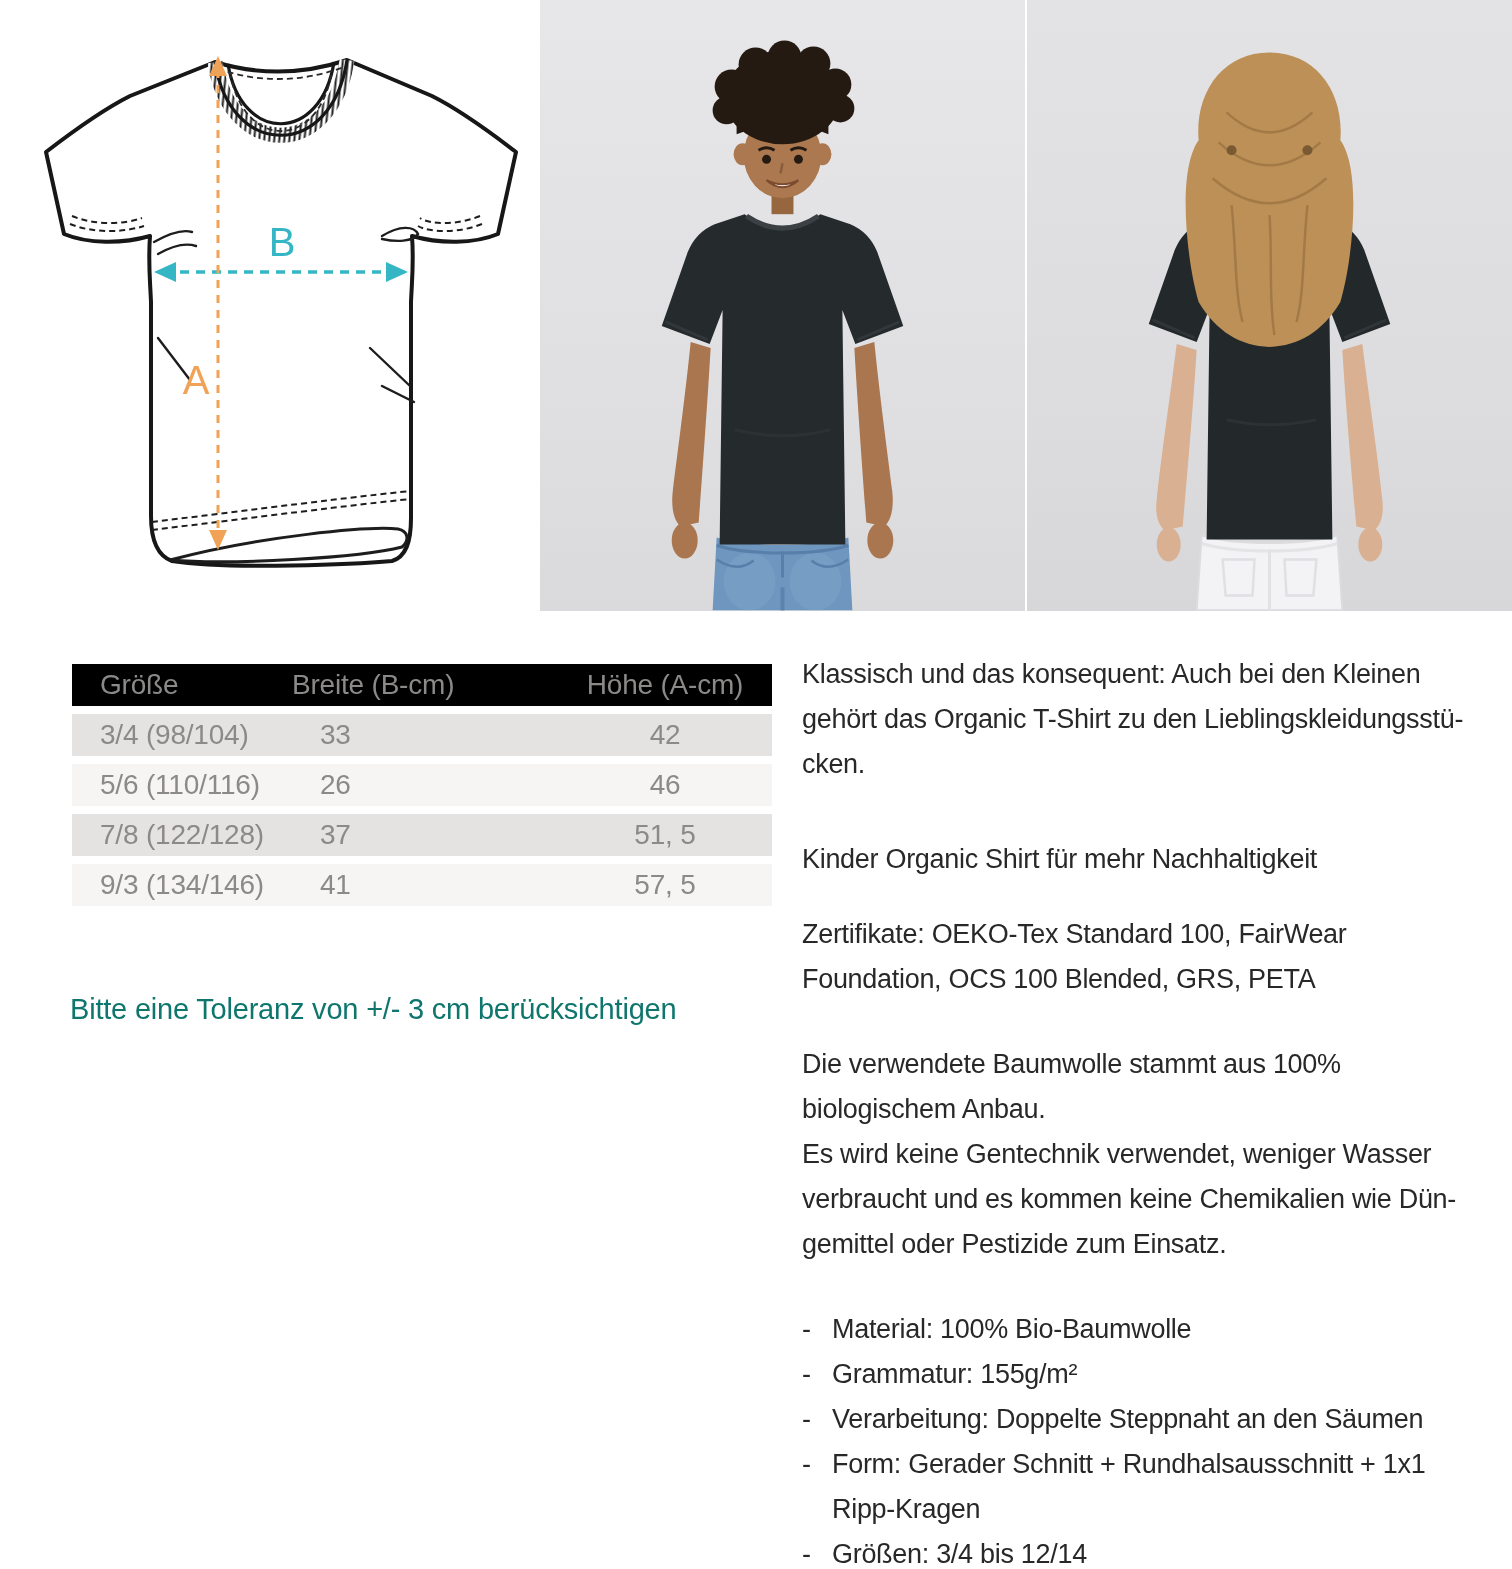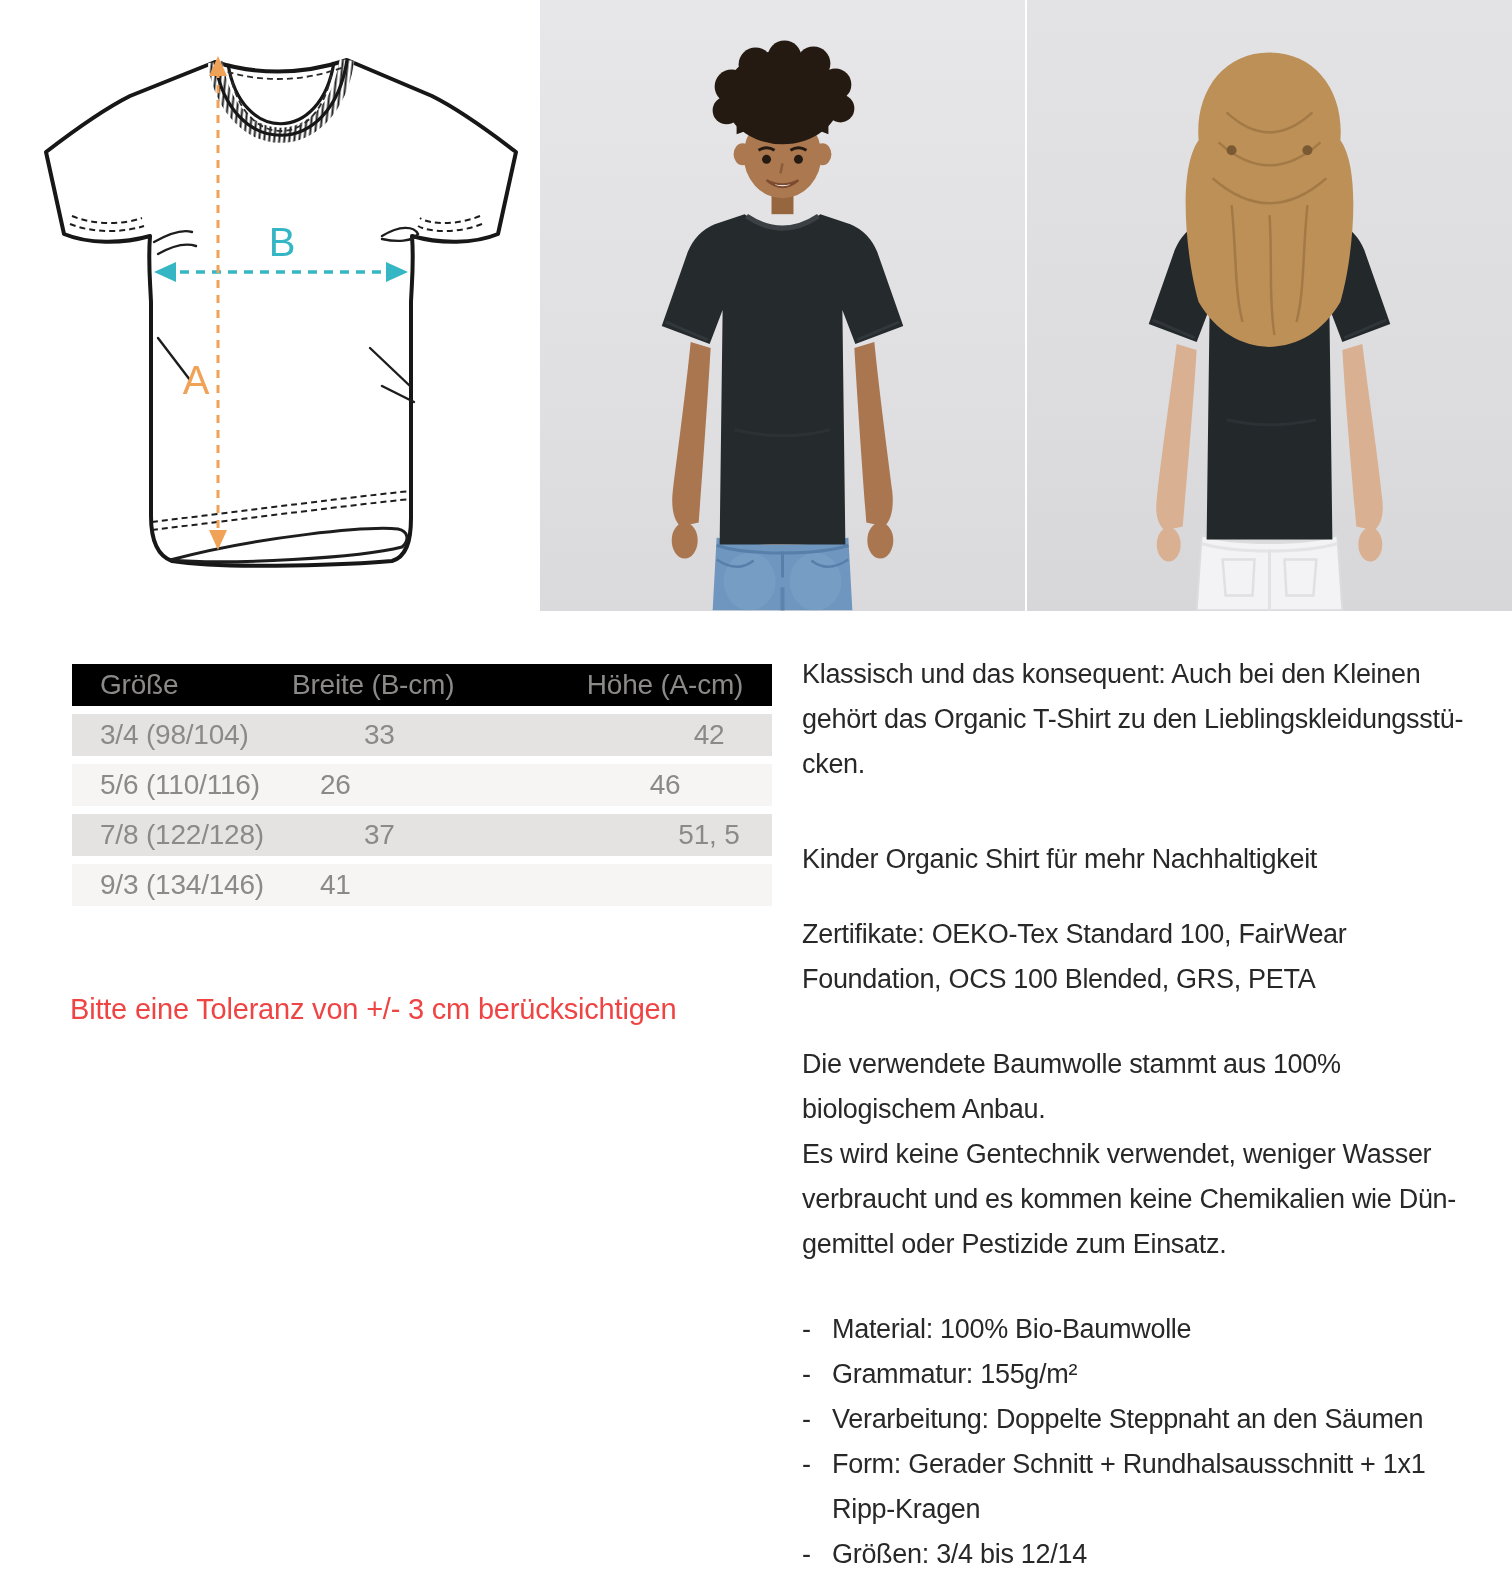--- a/index.html
+++ b/index.html
@@ -18,25 +18,25 @@
 
   
   .size-table{position:absolute;left:72px;top:664px;width:700px;
               font-size:28px;color:#8c8a88;letter-spacing:-0.2px;}
   .t-row{display:grid;grid-template-columns:220px 238px 1fr;height:42px;
          line-height:42px;margin-bottom:8px;}
   .t-row .c1{padding-left:28px;}
   .t-row .c3{padding-left:28px;text-align:center;}
   .t-head{background:#000000;}
   .t-head .c2{padding-left:0;}
-  .r-dark{background:#e5e3e1;gap:44px;}
+  .r-dark{background:#e5e3e1;}
   .r-light{background:#f6f5f3;}
   .r-dark .c2,.r-light .c2{padding-left:28px;}
 
-  .note{position:absolute;left:70px;top:993px;font-size:29px;color:#ef4444;
+  .note{position:absolute;left:70px;top:993px;font-size:29px;color:#0f766e;
         letter-spacing:-0.2px;}
 
   
   .desc{position:absolute;left:802px;top:652px;width:712px;
         font-size:27px;line-height:45px;color:#282828;letter-spacing:-0.3px;}
   .desc p{margin:0;white-space:pre-line;}
   .p-intro{margin-bottom:50px !important;}
   .p-subtitle{margin-bottom:30px !important;}
   .p-certs{margin-bottom:40px !important;}
   .p-cotton{margin-bottom:40px !important;}
@@ -224,20 +224,21 @@
     <span class="c3">46</span>
   </div>
   <div class="t-row r-dark">
     <span class="c1">7/8 (122/128)</span>
     <span class="c2">37</span>
     <span class="c3">51, 5</span>
   </div>
   <div class="t-row r-light">
     <span class="c1">9/3 (134/146)</span>
     <span class="c2">41</span>
+    <span class="c3">57, 5</span>
   </div>
 </div>
 
 <div class="note">Bitte eine Toleranz von +/- 3 cm berücksichtigen</div>
 
 <div class="desc">
   <p class="p-intro">Klassisch und das konsequent: Auch bei den Kleinen
 gehört das Organic T-Shirt zu den Lieblingskleidungsstü-
 cken.</p>
   <p class="p-subtitle">Kinder Organic Shirt für mehr Nachhaltigkeit</p>

